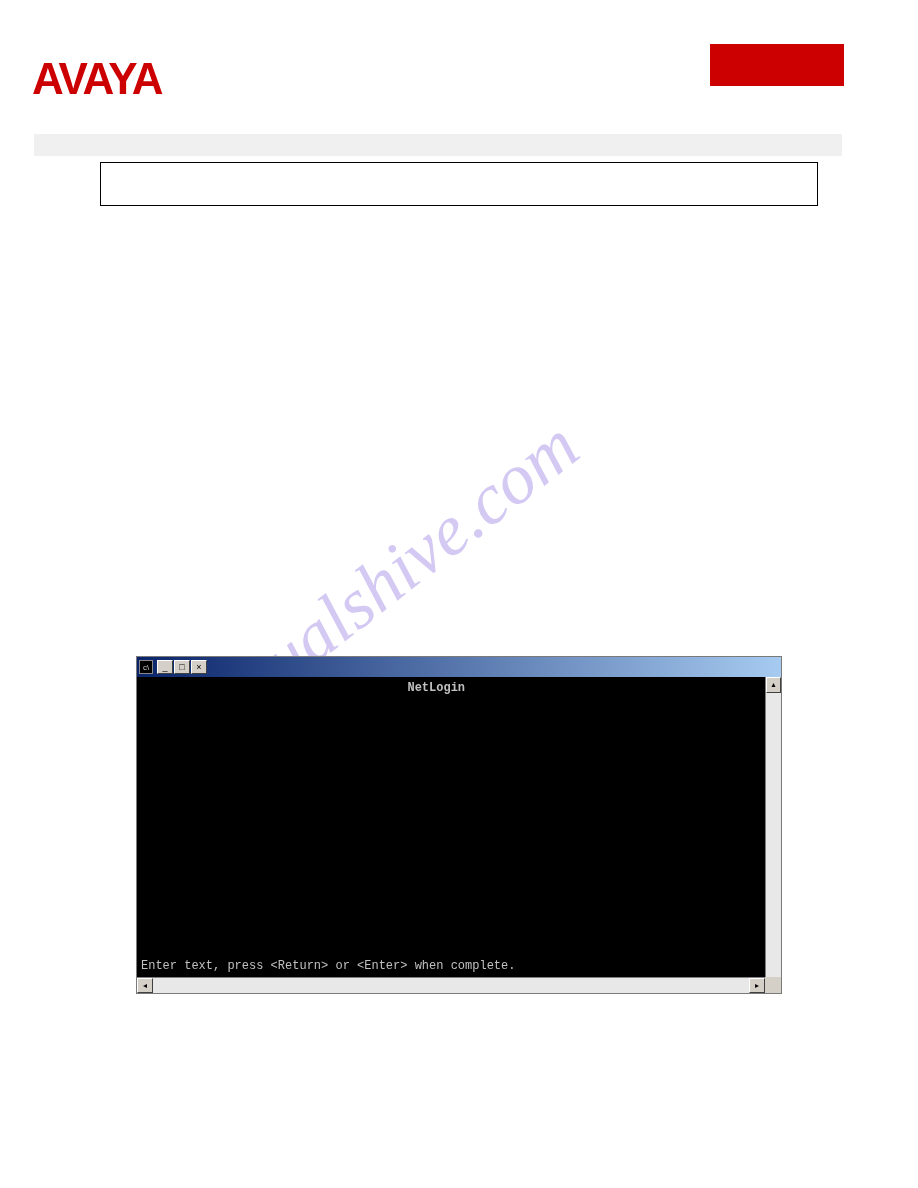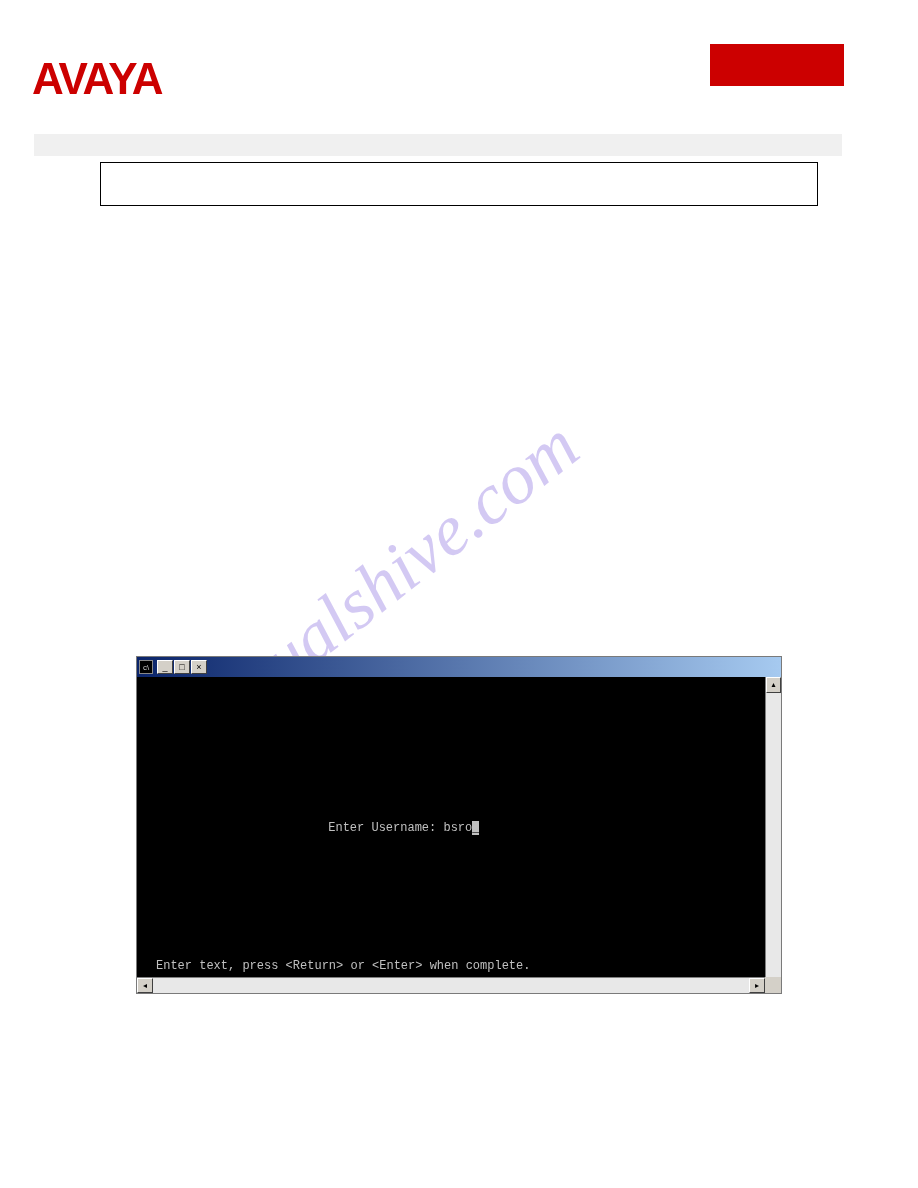--- a/index.html
+++ b/index.html
@@ -161,21 +161,21 @@
   }
   .terminal-content {
     position: absolute;
     top: 4px;
     left: 4px;
     right: 20px;
   }
   .bottom-line {
     position: absolute;
     bottom: 20px;
-    left: 19px;
+    left: 4px;
   }
   .scrollbar-h {
     position: absolute;
     left: 0;
     right: 16px;
     bottom: 0;
     height: 16px;
     background: #d4d0c8;
     border-top: 1px solid #808080;
     display: flex;
@@ -215,31 +215,31 @@
     <span class="titlebar-icon">c\</span>
     <div class="titlebar-buttons">
       <div class="win-btn">_</div>
       <div class="win-btn">□</div>
       <div class="win-btn">×</div>
     </div>
   </div>
 
   <div class="terminal-body">
     <div class="terminal-content">
-      <div class="term-line"> </div>
-      <div class="term-line"> </div>
-      <div class="term-line"> </div>
-      <div class="term-line"> </div>
-      <div class="term-line"> </div>
-      <div class="term-line"> </div>
-      <div class="term-line"> </div>
-      <div class="term-line"> </div>
-      <div class="term-line"> </div>
-      <div class="term-line"> </div>
-      <div class="term-line">                          <span>Enter Username: </span><span>bsro</span><span class="cursor">_</span></div>
+      <div class="term-line">                                     <span class="term-title">NetLogin</span></div>
+      <div class="term-line"> </div>
+      <div class="term-line"> </div>
+      <div class="term-line"> </div>
+      <div class="term-line"> </div>
+      <div class="term-line"> </div>
+      <div class="term-line"> </div>
+      <div class="term-line"> </div>
+      <div class="term-line"> </div>
+      <div class="term-line"> </div>
+      <div class="term-line"> </div>
     </div>
     <div class="term-line bottom-line">Enter text, press &lt;Return&gt; or &lt;Enter&gt; when complete.</div>
   </div>
 
   <div class="scrollbar-v">
     <div class="scroll-btn">▴</div>
     <div class="scroll-track"></div>
     <div class="scroll-btn">▾</div>
   </div>
 

